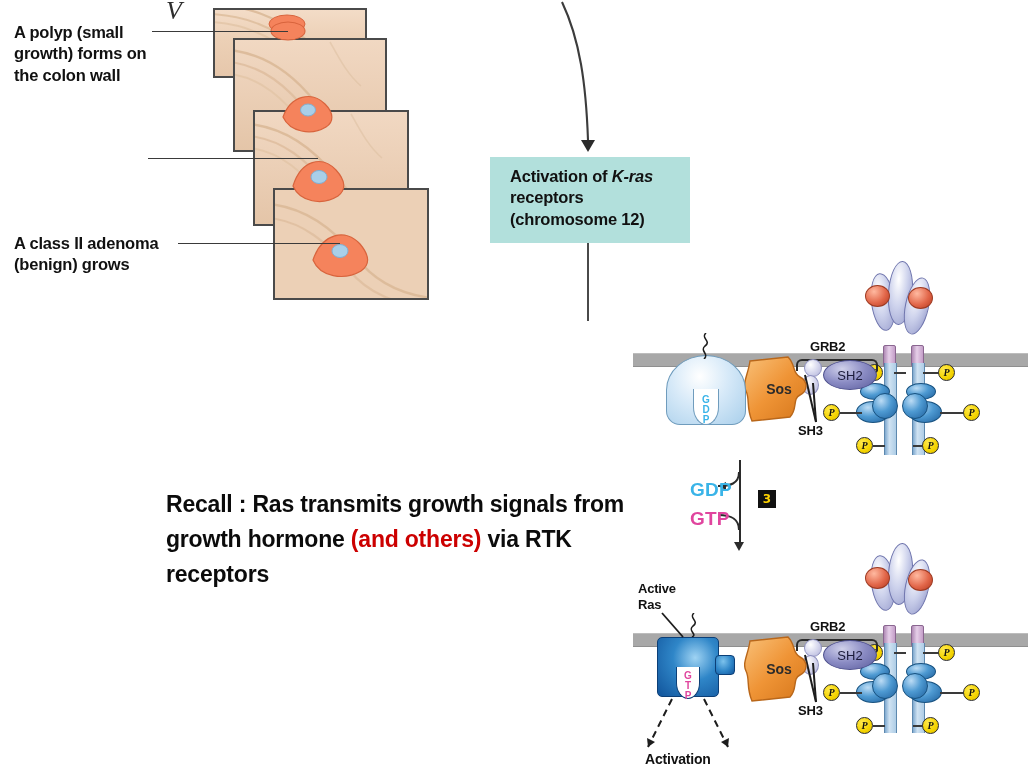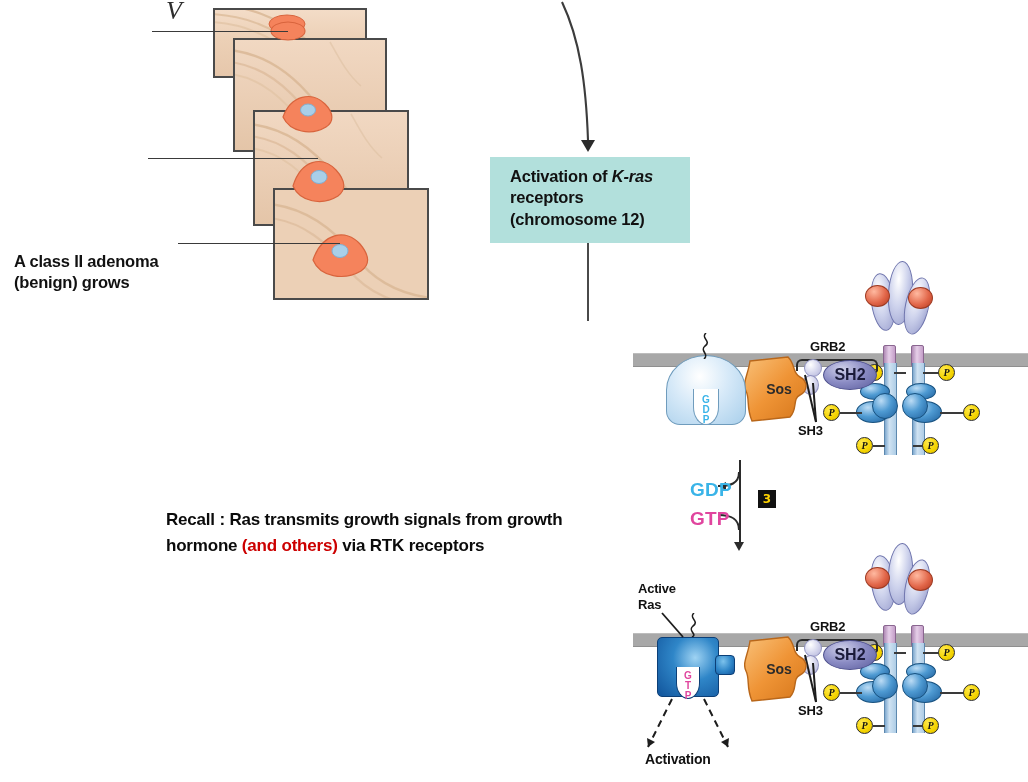--- a/index.html
+++ b/index.html
@@ -43,22 +43,22 @@
   .teal-box .t i{font-style:italic;}
   .flowline{position:absolute;width:0;border-left:2.1px solid #4a4a4a;}
   .flowarrow{
     position:absolute;width:0;height:0;
     border-left:7px solid transparent;border-right:7px solid transparent;
     border-top:12px solid #2b2b2b;
   }
 
   
   .recall{
-    position:absolute;font-size:17px;font-weight:bold;line-height:1.52;
-    color:#0b0b0b;letter-spacing:-0.2px;width:470px;margin-top:20px;
+    position:absolute;font-size:23px;font-weight:bold;line-height:1.52;
+    color:#0b0b0b;letter-spacing:-0.2px;width:470px;
   }
   .recall .red{color:#cc0000;}
 
   
   .membrane{position:absolute;background:#a8a8a8;height:14px;
     box-shadow:inset 0 1px 0 #bdbdbd, inset 0 -1px 0 #8f8f8f;}
 
   .lbl{position:absolute;font-size:13px;font-weight:bold;color:#111;
        letter-spacing:-0.2px;line-height:1.22;}
 
@@ -90,21 +90,21 @@
 
   
   .kin{position:absolute;border-radius:50%;
     background:radial-gradient(ellipse at 34% 28%,#bcdcf5 0%,#4e9ad2 45%,#1e5f9c 100%);
     border:1px solid #17517f;box-sizing:border-box;}
 
   
   .sh2{position:absolute;border-radius:50%;
     background:radial-gradient(ellipse at 35% 28%,#cfd0ea 0%,#8b8cc4 48%,#5b5d9d 100%);
     border:1px solid #4d4f8c;box-sizing:border-box;
-    font-size:16px;font-weight:bold;color:#1b1b3a;
+    font-size:13px;font-weight:normal;color:#1b1b3a;
     display:flex;align-items:center;justify-content:center;}
   .sh3{position:absolute;border-radius:50%;
     background:radial-gradient(ellipse at 35% 30%,#ffffff 0%,#d7d8ee 50%,#b0b2d8 100%);
     border:1px solid #9092c0;box-sizing:border-box;}
 
   
   .ras-off{position:absolute;}
   .ras-off .body{position:absolute;left:0;top:0;width:100%;height:100%;
     background:radial-gradient(ellipse at 42% 30%,#ffffff 0%,#d6e9f8 45%,#a9cfeb 100%);
     border:1.4px solid #6f9cbd;box-sizing:border-box;
@@ -234,21 +234,24 @@
       <path d="M283,117 C291,95 312,91 325,104 C334,113 334,122 326,127 C311,136 290,132 283,117 Z" fill="#f5835c" stroke="#d8643d" stroke-width="1.2"></path>
       <ellipse cx="308" cy="110" rx="7.5" ry="6" fill="#a9cfe8" stroke="#7fb0d4" stroke-width="1"></ellipse>
     </svg>
 
     <div class="vmark" style="left:166px;top:-4px;">V</div>
 
     <div class="leader" style="left:152px;top:31px;width:136px;"></div>
     <div class="leader" style="left:148px;top:158px;width:170px;"></div>
     <div class="leader" style="left:178px;top:243px;width:162px;"></div>
 
-    <div class="callout abs" style="left:14px;top:251px;width:180px;">A class II adenoma
+    <div class="callout abs" style="left:14px;top:22px;width:146px;">A polyp (small
+growth) forms on
+the colon wall</div>
+    <div class="callout abs" style="left:14px;top:233px;width:180px;">A class II adenoma
 (benign) grows</div>
   </div>
 
   <div class="abs" style="left:470px;top:0;width:240px;height:330px;">
     <svg class="abs" style="left:0;top:0;width:240px;height:160px;">
       <path d="M92,2 C110,40 116,84 118,140" fill="none" stroke="#3c3c3c" stroke-width="2.1"></path>
     </svg>
     <div class="flowarrow" style="left:111px;top:140px;"></div>
 
     <div class="teal-box" style="left:20px;top:157px;width:200px;height:86px;padding-left:20px;">

